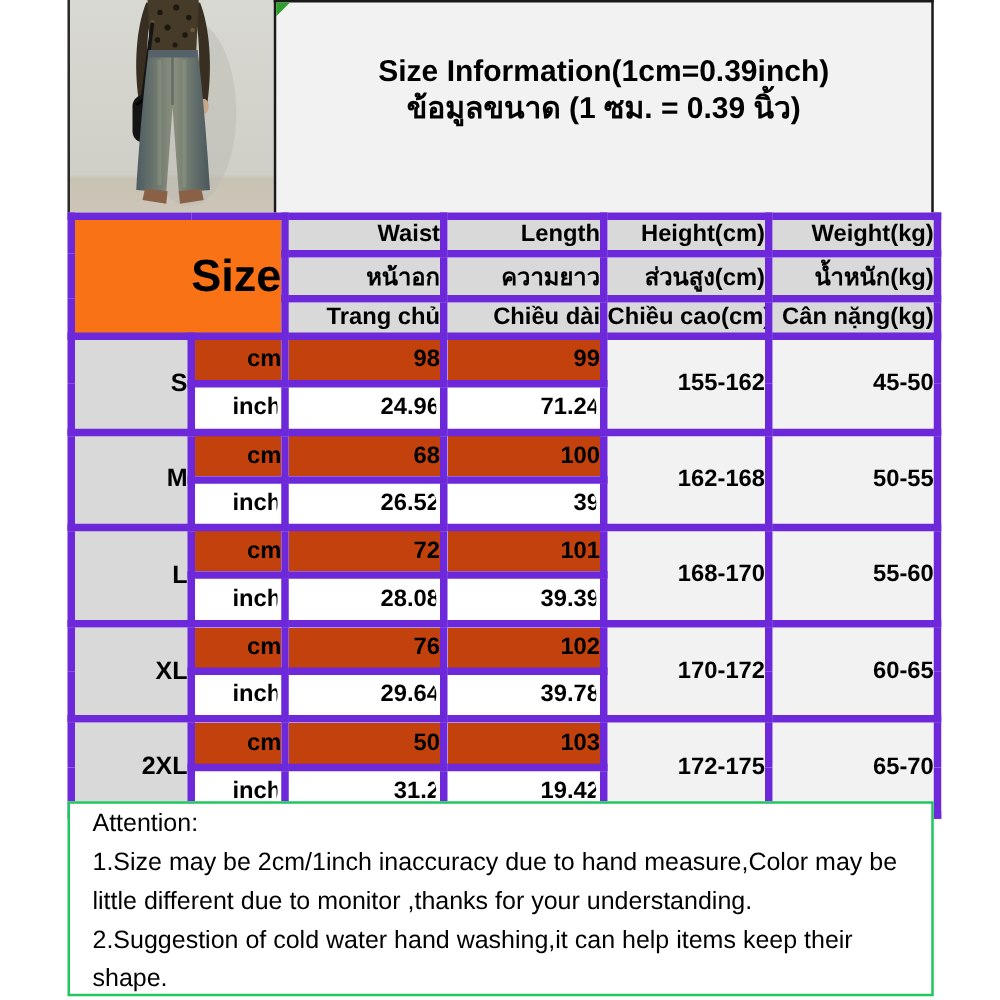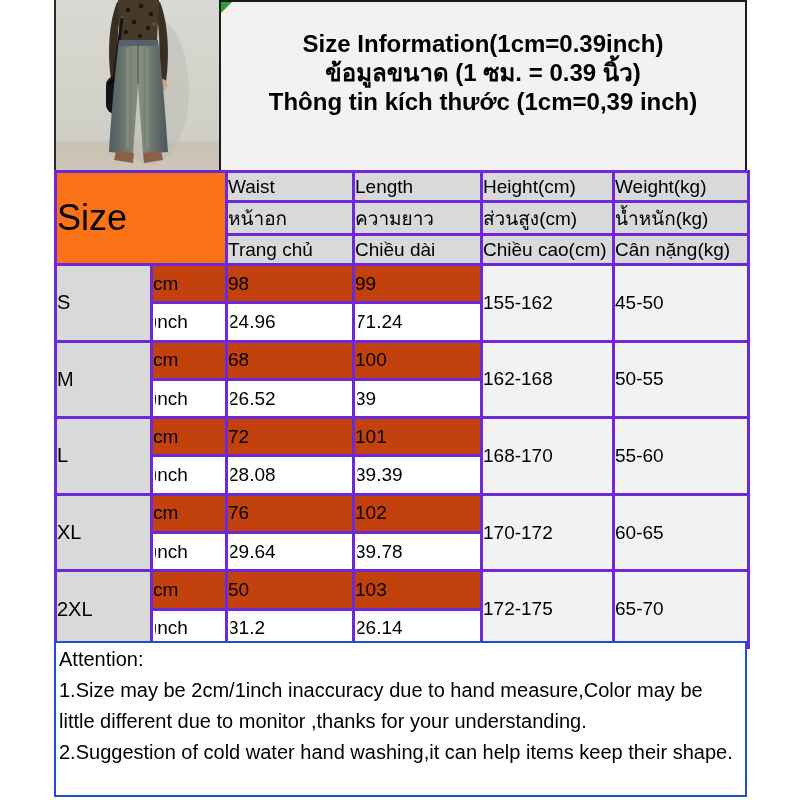--- a/index.html
+++ b/index.html
@@ -27,38 +27,38 @@
     position:absolute; left:0; top:0; width:0; height:0;
     border-top:11px solid #2e9e2e; border-right:11px solid transparent;
   }
 
   
   table.size-table {
     position:absolute; left:54px; top:170px; width:693px;
     border-collapse:collapse; table-layout:fixed;
   }
   .size-table th, .size-table td {
-    border:3px solid #6d28d9; text-align:left; vertical-align:middle;
-    padding:0; font-weight:normal; font-size:19px; overflow:hidden; white-space:nowrap;
+    border:6px solid #6d28d9; text-align:right; vertical-align:middle;
+    padding:0; font-weight:bold; font-size:19px; overflow:hidden; white-space:nowrap;
   }
   .size-table tr.hdr { height:30px; }
   .size-table tr.data { height:38.3px; }
   .size-table th.corner { background:#f97316; font-size:36px; }
   .size-table th.colhead { background:#d9d9d9; }
   .size-table th.size-label { background:#d9d9d9; font-size:20px; }
   .size-table td.tint { background:#c2410c; }
   .size-table td.plain { background:#ffffff;border-radius:18px; }
   .size-table td.range { background:#f2f2f2; }
   .size-table tr.group-start th, .size-table tr.group-start td { border-top-width:3px; }
 
   
   .attention {
     position:absolute; left:54px; top:641px; width:693px; height:156px;
-    border:2px solid #1d4ed8; background:#ffffff;
-    font-size:20px; line-height:31px; padding:1px 3px;
+    border:2px solid #22c55e; background:#ffffff;
+    font-size:20px; line-height:31px; padding:1px 18px;
   }
   .attention .note { font-weight:normal; }
 </style>
 </head>
 <body>
 
 <div id="canvas">
 
   <div class="photo">
     <svg width="165" height="170" viewBox="0 0 165 170" xmlns="http://www.w3.org/2000/svg">
@@ -109,21 +109,20 @@
 
       <path d="M60,151 L78,153 L77,163 L58,160 Z" fill="#8a6047"></path>
       <path d="M87,153 L105,151 L107,160 L88,163 Z" fill="#8a6047"></path>
     </svg>
   </div>
 
   <div class="title-cell">
     <div class="green-flag"></div>
     <div class="title-line">Size Information(1cm=0.39inch)</div>
     <div class="title-line">ข้อมูลขนาด (1 ซม. = 0.39 นิ้ว)</div>
-    <div class="title-line">Thông tin kích thước (1cm=0,39 inch)</div>
   </div>
 
   <table class="size-table">
     <colgroup>
       <col style="width:96px">
         <col style="width:75px">
         <col style="width:127px">
       <col style="width:128px">
         <col style="width:132px">
         <col style="width:135px">
@@ -209,21 +208,21 @@
         <th class="size-label" rowspan="2">2XL</th>
         <td class="tint">cm</td>
         <td class="tint">50</td>
         <td class="tint">103</td>
         <td class="range" rowspan="2">172-175</td>
         <td class="range" rowspan="2">65-70</td>
       </tr>
       <tr class="data">
         <td class="plain">inch</td>
         <td class="plain">31.2</td>
-        <td class="plain">26.14</td>
+        <td class="plain">19.42</td>
       </tr>
     </tbody>
   </table>
 
   <div class="attention">
     <div>Attention:</div>
     <div class="note">1.Size may be 2cm/1inch inaccuracy due to hand measure,Color may be little different due to monitor ,thanks for your understanding.</div>
     <div class="note">2.Suggestion of cold water hand washing,it can help items keep their shape.</div>
   </div>
 

